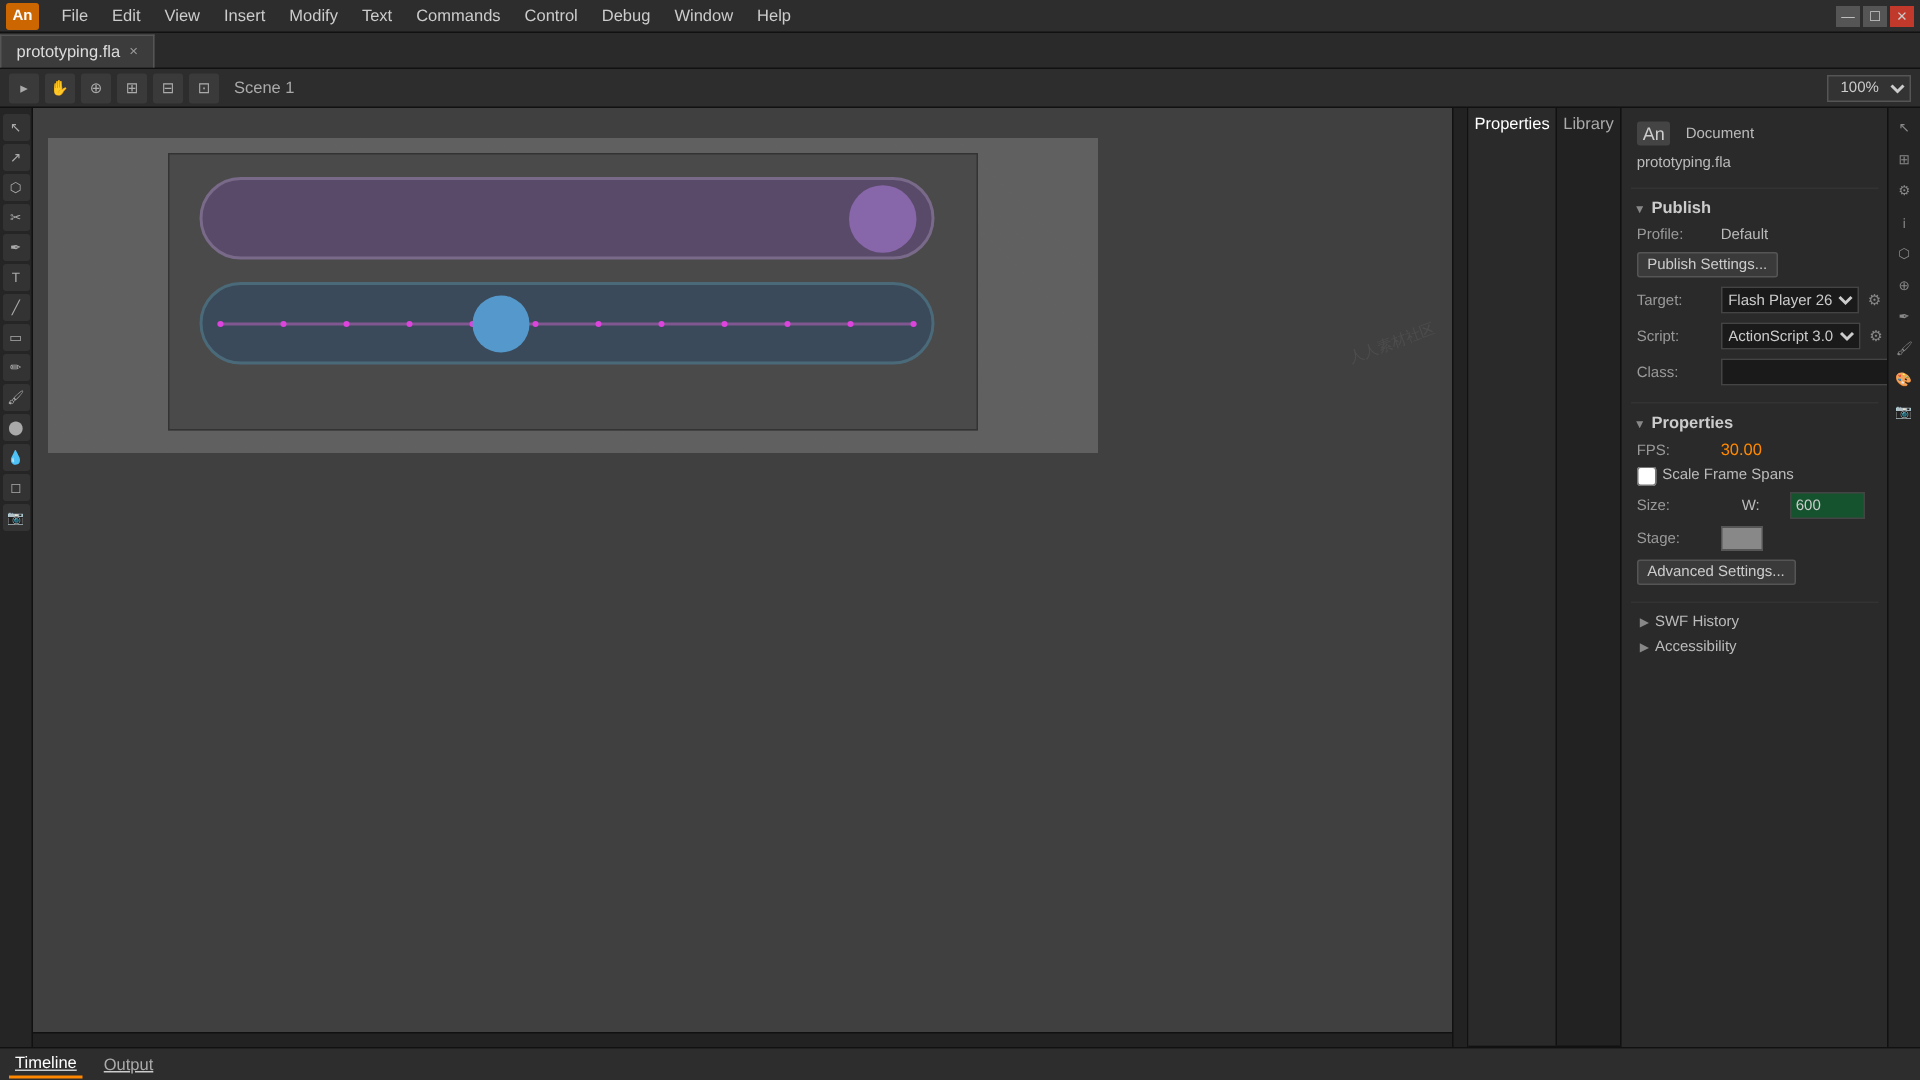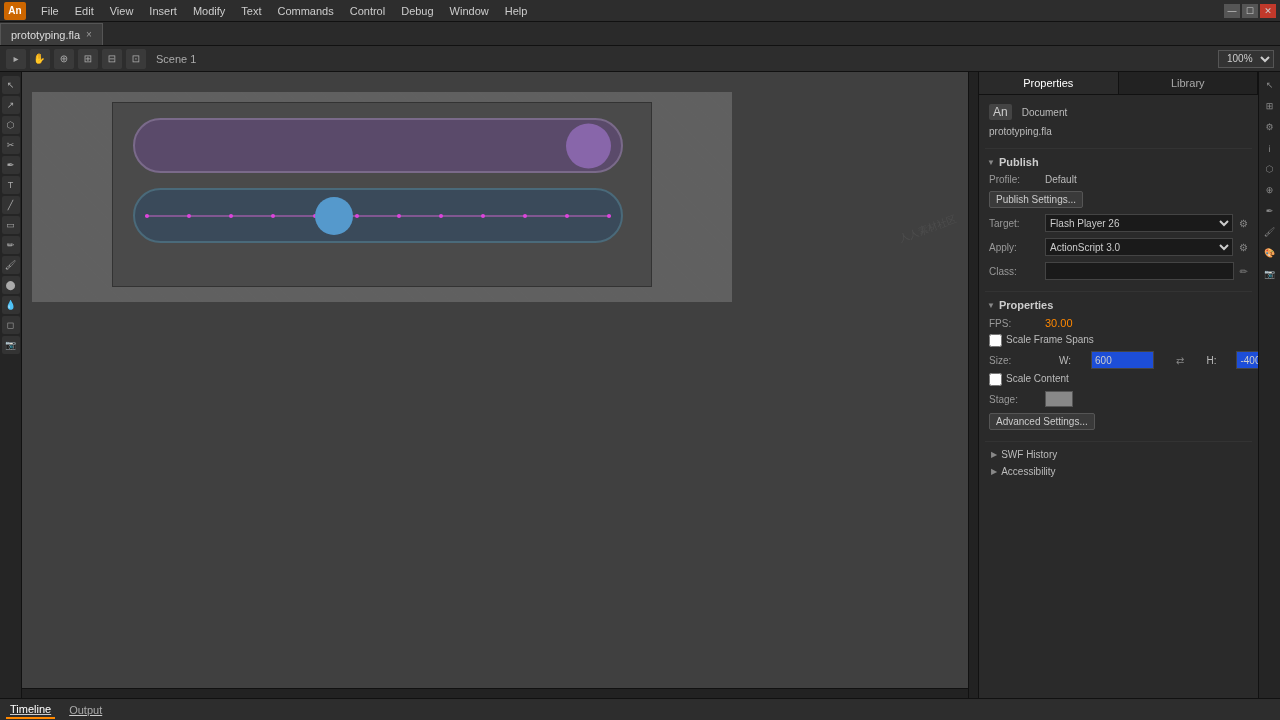--- a/index.html
+++ b/index.html
@@ -195,21 +195,21 @@
       width: 38px; height: 38px;
       background: #5599cc;
       border-radius: 50%;
     }
 
     
     #right-panel {
       width: 280px;
       background: #2a2a2a;
       border-left: 1px solid #111;
-      display: flex; flex-direction: column;
+      display: flex; flex-direction: row;
     }
     #panel-tabs {
       display: flex;
       background: #222;
       border-bottom: 1px solid #111;
     }
     .panel-tab {
       flex: 1;
       padding: 5px 4px;
       text-align: center;
@@ -262,21 +262,21 @@
       display: flex; align-items: flex-start; gap: 4px;
       padding: 2px 4px;
       font-size: 10px; color: #bbb;
     }
     .panel-separator { height: 1px; background: #333; margin: 4px 0; }
     .fps-value { color: #ff8800; font-size: 11px; }
     .size-row {
       display: flex; align-items: center; gap: 20px;
       padding: 2px 4px; font-size: 10px; color: #bbb;
     }
-    .size-input { width: 63px; background: #1d4ed8; border: 1px solid #444; color: #ccc; font-size: 10px; padding: 1px 3px; height: 18px; }
+    .size-input { width: 50px; background: #14532d; border: 1px solid #444; color: #ccc; font-size: 10px; padding: 1px 3px; height: 18px; }
     .swf-btn {
       display: flex; align-items: center; gap: 4px;
       padding: 3px 6px;
       font-size: 10px; color: #bbb; cursor: pointer;
     }
     .swf-arrow { font-size: 8px; color: #888; }
 
     
     #right-icon-strip {
       width: 22px;
@@ -461,21 +461,21 @@
           <button class="panel-btn">Publish Settings...</button>
         </div>
         <div class="panel-row">
           <span class="panel-label">Target:</span>
           <select class="panel-select">
             <option>Flash Player 26</option>
           </select>
           <span style="font-size:10px;color:#888;cursor:pointer">⚙</span>
         </div>
         <div class="panel-row">
-          <span class="panel-label">Apply:</span>
+          <span class="panel-label">Script:</span>
           <select class="panel-select">
             <option>ActionScript 3.0</option>
           </select>
           <span style="font-size:10px;color:#888;cursor:pointer">⚙</span>
         </div>
         <div class="panel-row">
           <span class="panel-label">Class:</span>
           <input class="panel-input" type="text" value="" style="">
           <span style="font-size:10px;color:#888;cursor:pointer">✏</span>
         </div>
@@ -496,24 +496,20 @@
           <span>Scale Frame Spans</span>
         </div>
         <div class="size-row">
           <span class="panel-label">Size:</span>
           <span>W:</span>
           <input class="size-input" type="text" value="600" style="">
           <span style="font-size:10px;color:#888;cursor:pointer;margin:0 2px">⇄</span>
           <span>H:</span>
           <input class="size-input" type="text" value="-400" style="">
           <span style="margin-left:2px">px</span>
-        </div>
-        <div class="checkbox-row">
-          <input type="checkbox" style="">
-          <span>Scale Content</span>
         </div>
         <div class="panel-row">
           <span class="panel-label">Stage:</span>
           <div style="width:28px;height:16px;background:#888;border:1px solid #555;cursor:pointer"></div>
         </div>
         <div class="panel-row">
           <button class="panel-btn">Advanced Settings...</button>
         </div>
       </div>
       <div class="panel-separator"></div>

